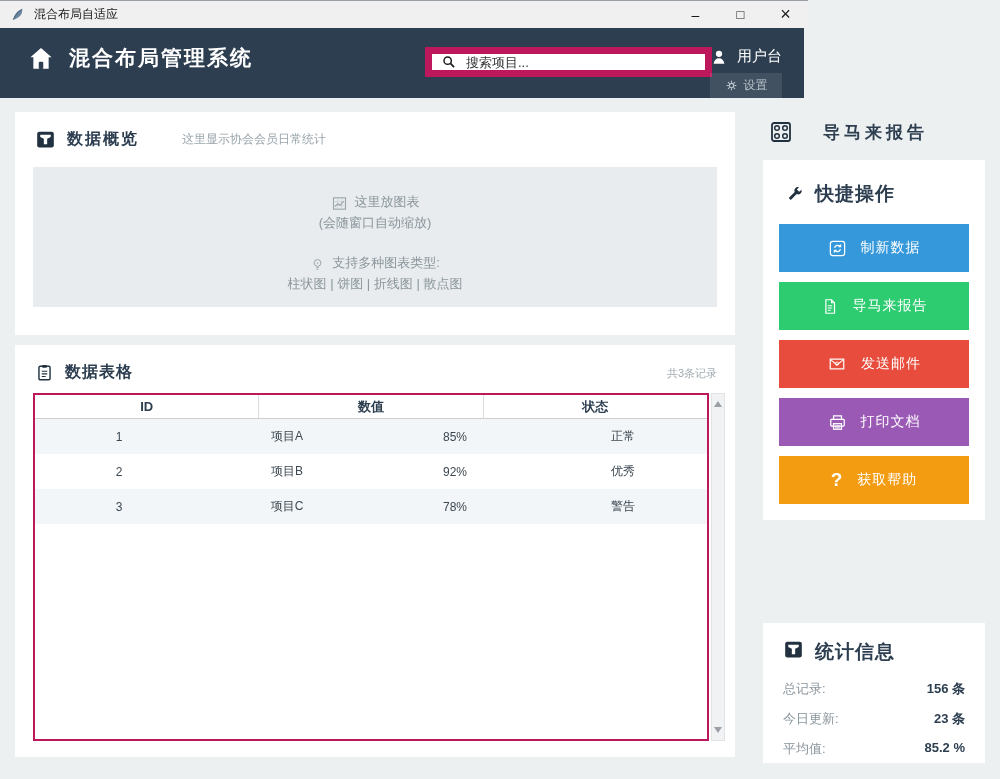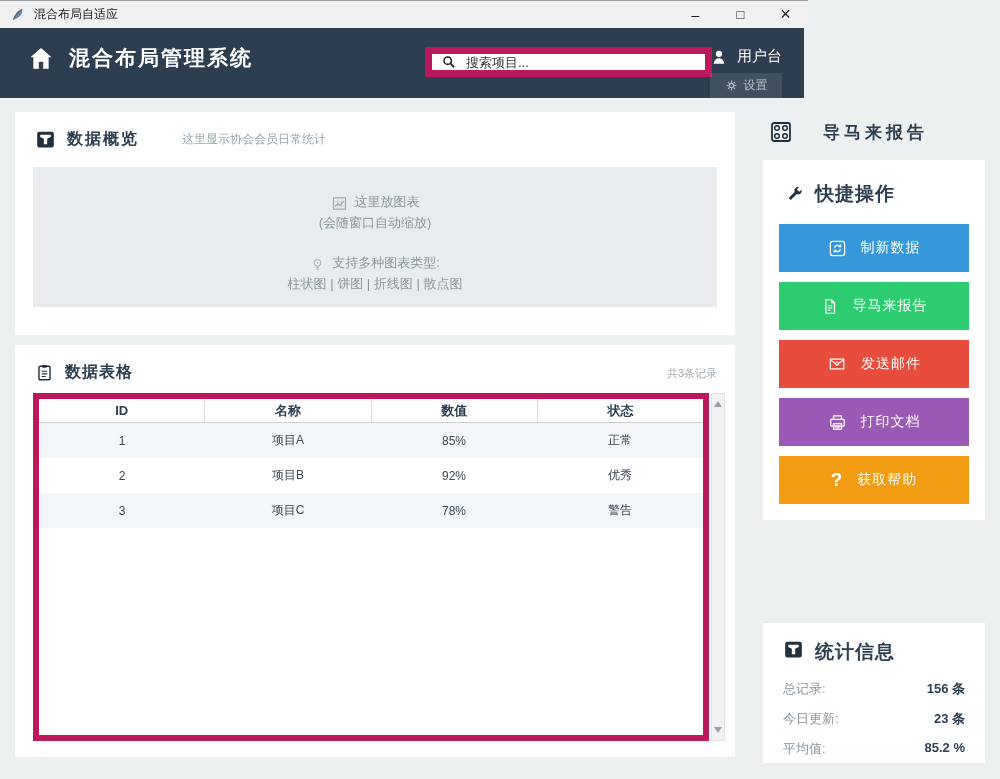--- a/index.html
+++ b/index.html
@@ -63,21 +63,21 @@
     background:#e8ecee; color:#8b969c; font-size:13px; text-align:center;
   }
   .chart-line { height:21px; line-height:21px; display:flex; align-items:flex-end; justify-content:center; gap:7px; }
   .chart-line.first { margin-top:24px; }
   .chart-gap { height:19px; }
 
   #card-table { left:15px; top:345px; width:720px; height:412px; }
   .record-count { position:absolute; right:18px; top:21px; font-size:11px; color:#a0abb1; }
   .table-frame {
     position:absolute; left:18px; top:48px; width:676px; height:348px;
-    border:6px solid #be185d; background:#ffffff; overflow:hidden;
+    border:2px solid #be185d; background:#ffffff; overflow:hidden;
   }
   .t-head { display:flex; height:24px; border-bottom:1px solid #cfcfcf; background:#fff; }
   .t-hcell {
     flex:1; display:flex; align-items:center; justify-content:center;
     font-size:13px; font-weight:bold; color:#2c3e50; border-right:1px solid #dcdcdc;
   }
   .t-hcell:last-child { border-right:none; }
   .t-row { display:flex; height:35px; }
   .t-row.odd { background:#f3f6f9; }
   .t-cell { flex:1; display:flex; align-items:center; justify-content:center; font-size:12px; color:#3c4750; }
@@ -216,21 +216,20 @@
       <rect x="9" y="2.4" width="6" height="3.6" rx="1" fill="#22313f"></rect>
       <path d="M8.5 10.5h7M8.5 13.8h7M8.5 17.1h5" stroke="#22313f" stroke-width="1.4"></path>
     </svg>
     <span class="card-title" style="letter-spacing:1px;">数据表格</span>
   </div>
   <span class="record-count">共3条记录</span>
 
   <div class="table-frame">
     <div class="t-head">
       <div class="t-hcell">ID</div>
-      <div class="t-hcell">名称</div>
       <div class="t-hcell">数值</div>
       <div class="t-hcell">状态</div>
     </div>
     <div class="t-row odd">
       <div class="t-cell">1</div>
       <div class="t-cell">项目A</div>
       <div class="t-cell">85%</div>
       <div class="t-cell">正常</div>
     </div>
     <div class="t-row">

